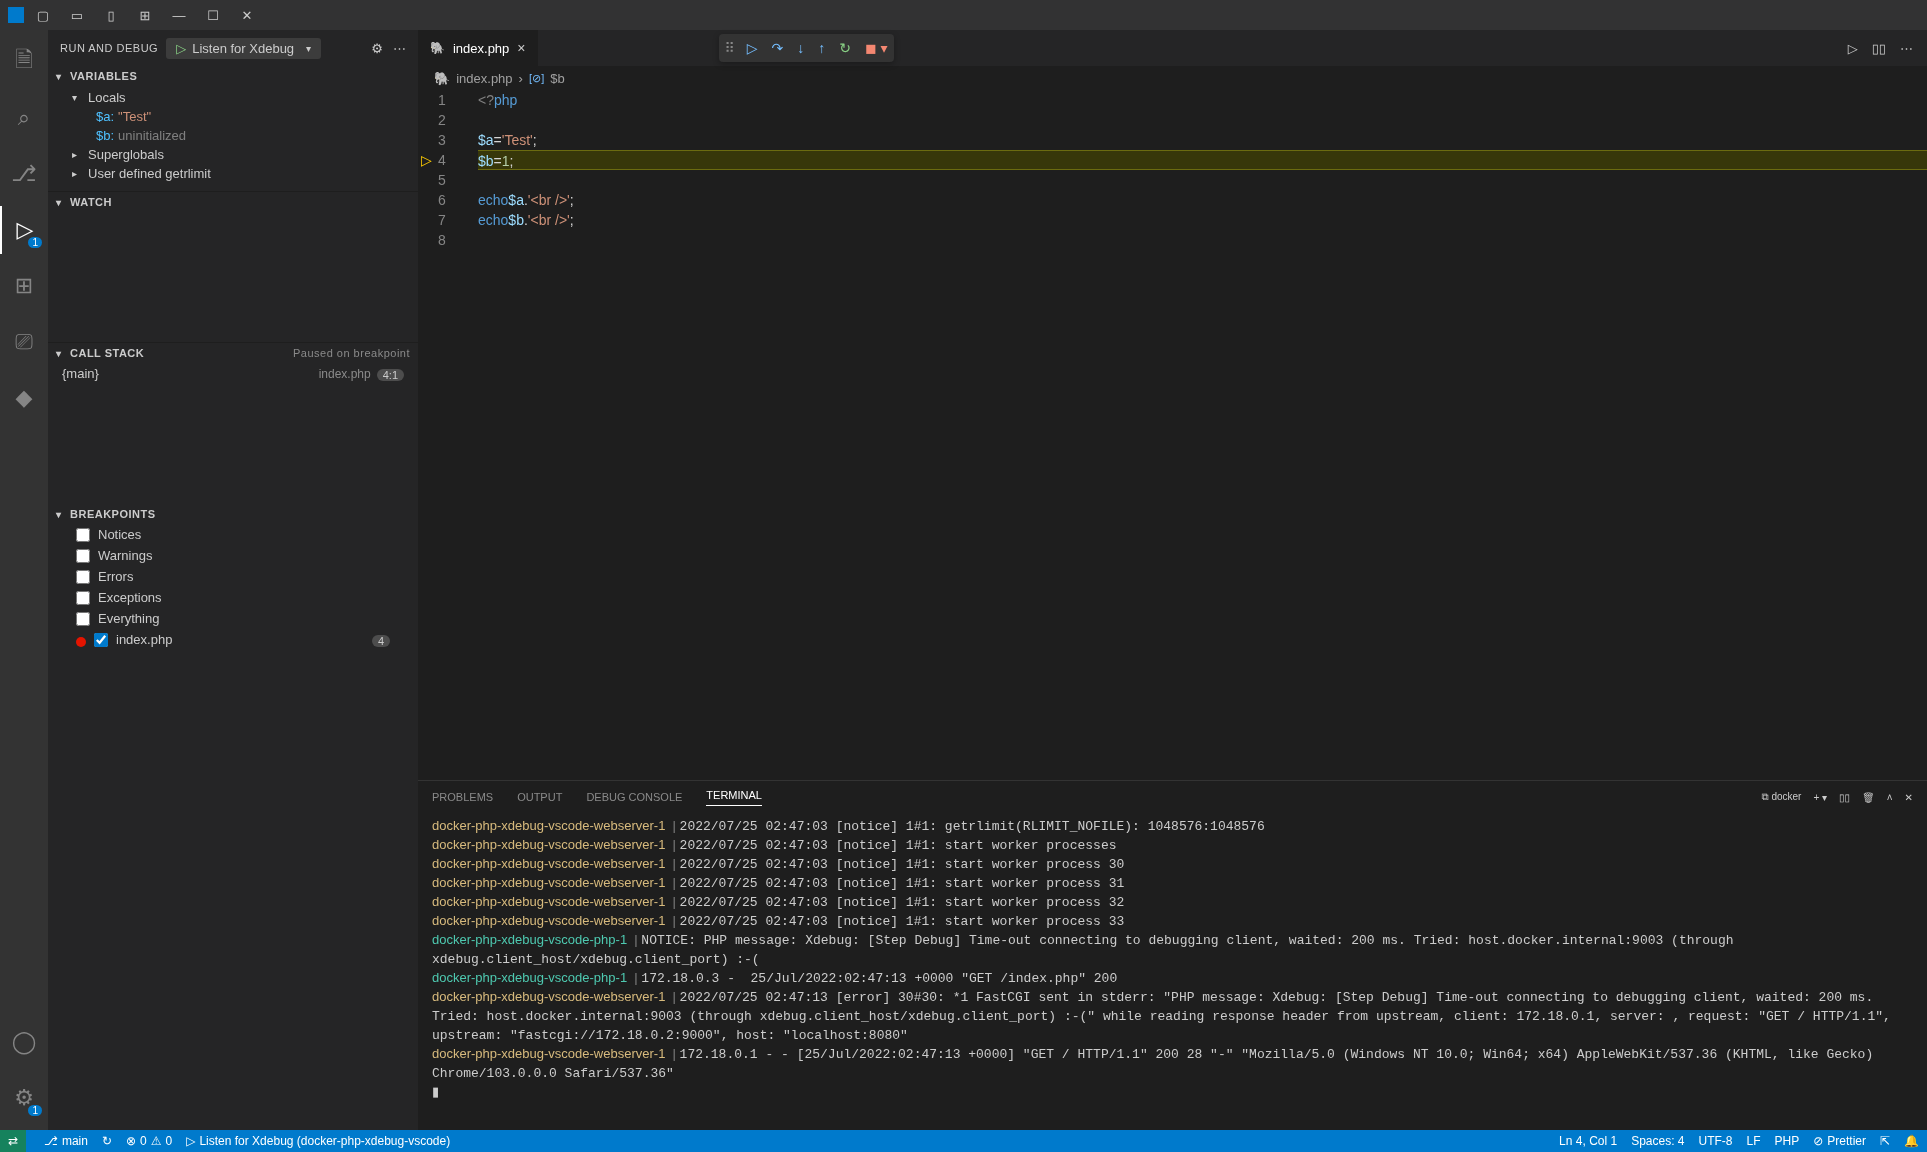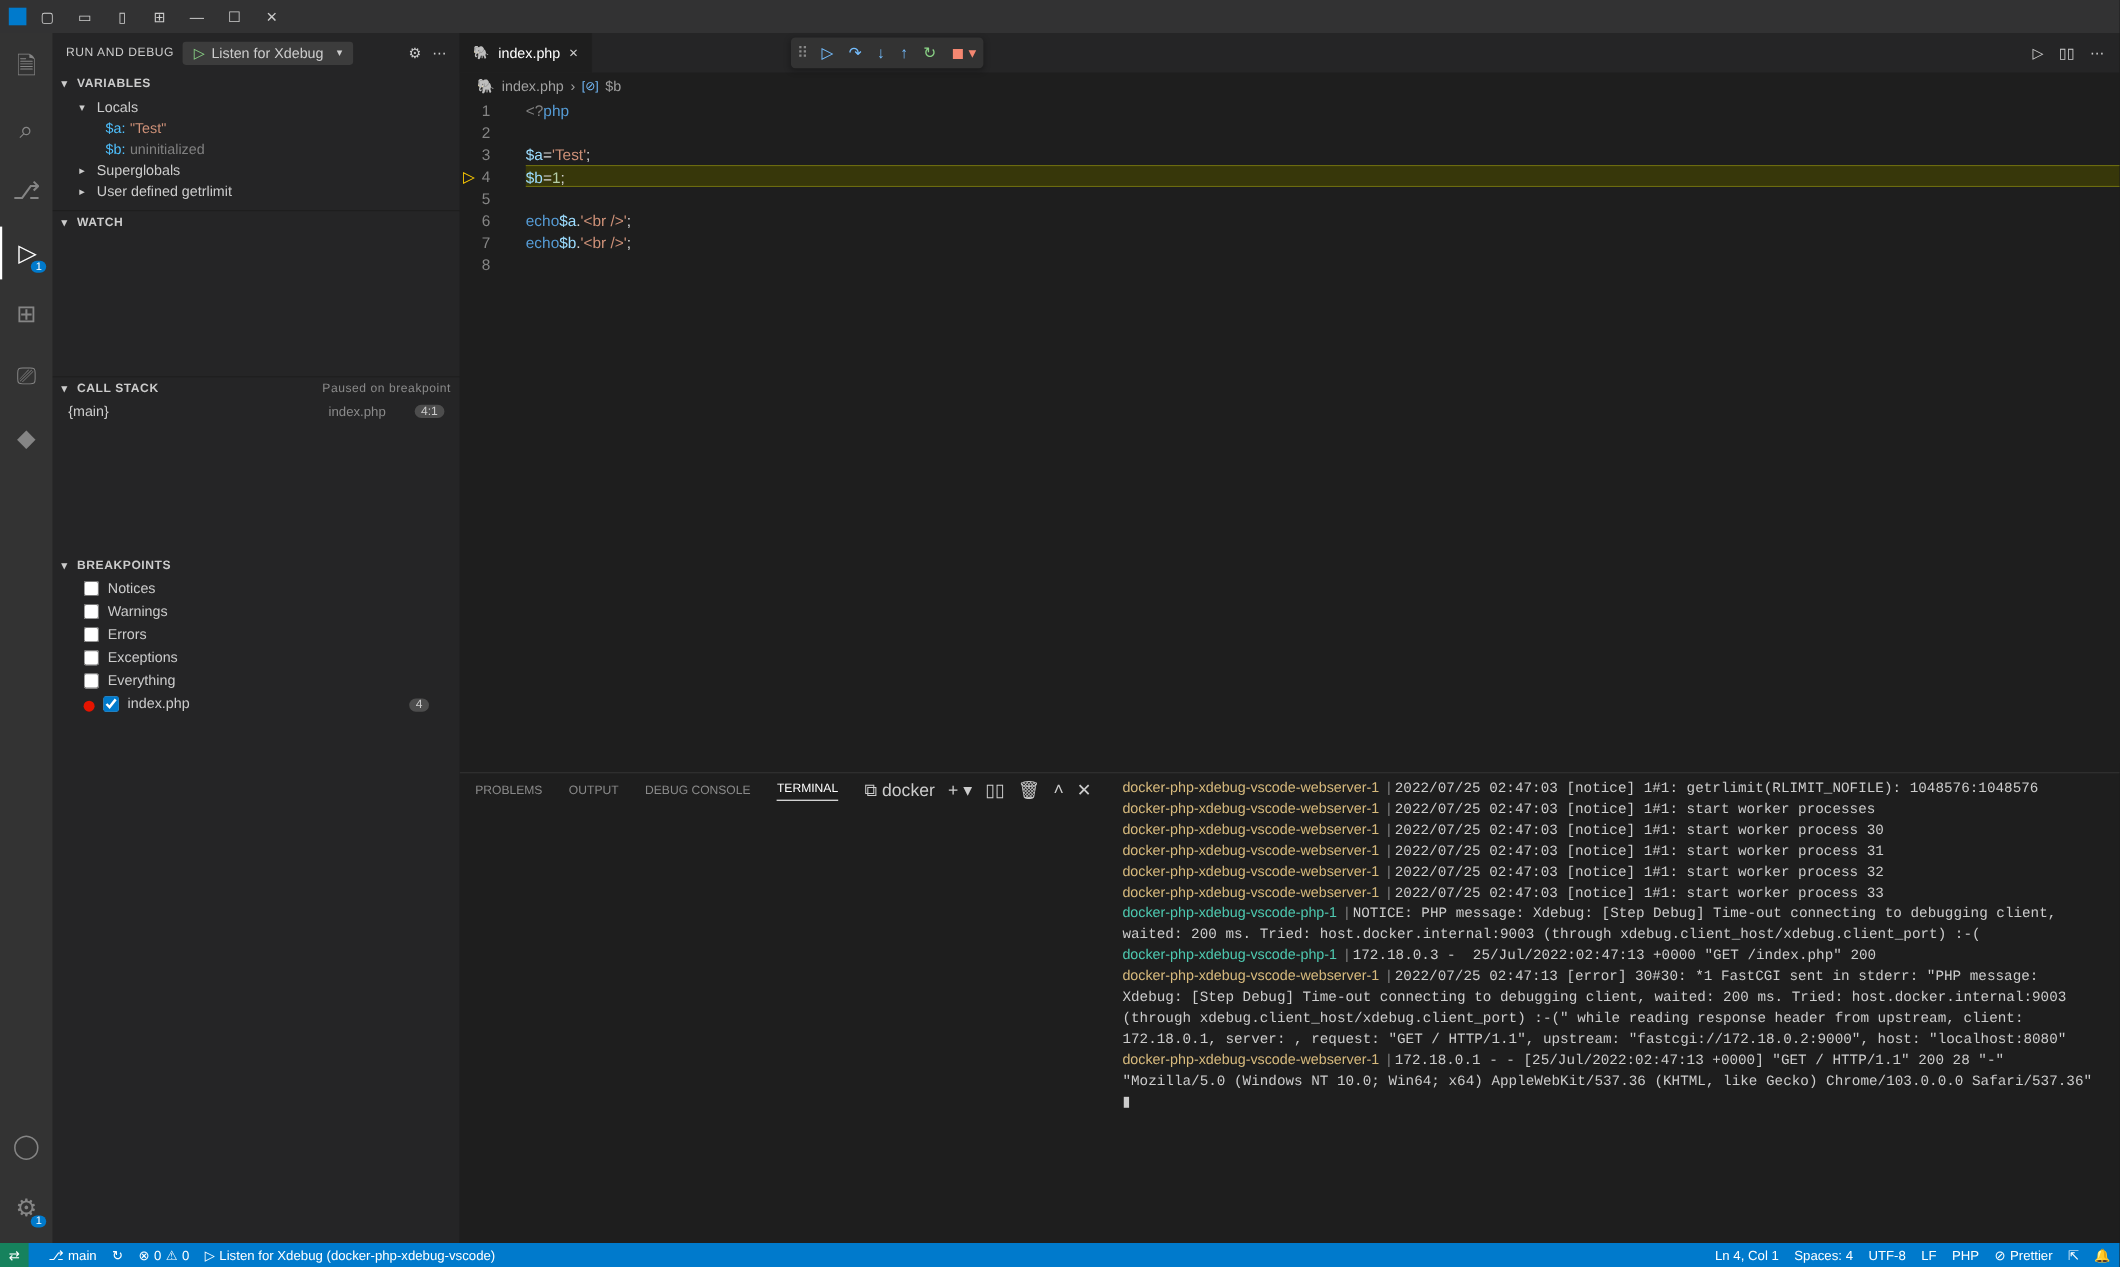--- a/index.html
+++ b/index.html
@@ -38,21 +38,21 @@
 .section-hdr .chev { width:14px; font-size:10px; }
 .section-hdr .right { margin-left:auto; font-weight:normal; font-size:11px; color:#8a8a8a; }
 .section-body { padding:2px 0 8px 0; font-family:Consolas,monospace; font-size:13px; }
 .tree-row { display:flex; align-items:center; padding:2px 8px 2px 24px; gap:4px; }
 .tree-row .chev { width:12px; font-size:10px; color:#ccc; }
 .tree-row.indent { padding-left:48px; }
 .varname { color:#4fc1ff; }
 .varval-str { color:#ce9178; }
 .varval-un { color:#808080; }
 .watch, .callstack { border-top:1px solid #1e1e1e; }
-.callstack-row { display:flex; padding:3px 14px; font-family:Consolas,monospace; font-size:13px; align-items:center;gap:20px; }
+.callstack-row { display:flex; padding:3px 14px; font-family:Consolas,monospace; font-size:13px; align-items:flex-end; }
 .callstack-row .file { margin-left:auto; color:#8a8a8a; font-size:12px; }
 .callstack-row .badge { background:#4d4d4d; color:#ccc; border-radius:8px; padding:0 6px; font-size:11px; margin-left:6px; }
 
 .bp-row { display:flex; align-items:flex-end; padding:3px 28px; gap:8px; }
 .bp-row input[type=checkbox] { accent-color:#007acc; width:14px; height:14px; }
 .bp-row .dot { width:10px; height:10px; border-radius:50%; background:#e51400; }
 .bp-row .badge { margin-left:auto; background:#4d4d4d; border-radius:8px; padding:0 6px; font-size:11px; }
 
 
 .editor-area { flex:1; display:flex; flex-direction:column; background:#1e1e1e; min-width:0; }
@@ -80,24 +80,24 @@
 .code-line.hl { background:#37370a; border:1px solid #6b6b10; border-left:none; border-right:none; }
 .bp-marker { color:#ffcc00; font-size:14px; padding-left:3px; }
 .tok-tag { color:#808080; }
 .tok-kw { color:#569cd6; }
 .tok-var { color:#9cdcfe; }
 .tok-op { color:#d4d4d4; }
 .tok-str { color:#ce9178; }
 .tok-num { color:#b5cea8; }
 
 
-.panel { height:428px; background:#1e1e1e; border-top:1px solid #333; display:flex; flex-direction:row; }
+.panel { height:350px; background:#1e1e1e; border-top:1px solid #333; display:flex; flex-direction:column; }
 .panel-tabs { height:32px; display:flex; align-items:center; padding:0 14px; gap:24px; font-size:11px; color:#8a8a8a; }
 .panel-tabs span.active { color:#fff; border-bottom:1px solid #fff; padding-bottom:4px; }
-.panel-tabs .right { margin-left:auto; display:flex; gap:12px; align-items:center; color:#ccc; font-size:16px; }
+.panel-tabs .right { margin-left:auto; display:flex; gap:12px; align-items:center; color:#ccc; font-size:10px; }
 .terminal { flex:1; font-family:Consolas,monospace; font-size:13px; padding:4px 14px; overflow:hidden; line-height:18px; white-space:pre-wrap; }
 .term-container { color:#d7ba7d; }
 .term-container.blue { color:#4ec9b0; }
 .term-text { color:#ccc;font-family:Liberation Mono, monospace; }
 .term-pipe { color:#808080; }
 
 
 .statusbar { height:22px; background:#007acc; color:#fff; display:flex; align-items:center; font-size:12px; padding:0 8px; gap:14px; }
 .statusbar .remote { background:#16825d; height:22px; display:flex; align-items:center; padding:0 8px; margin-left:-8px; margin-right:4px; }
 .statusbar .right { margin-left:auto; display:flex; gap:14px; }

